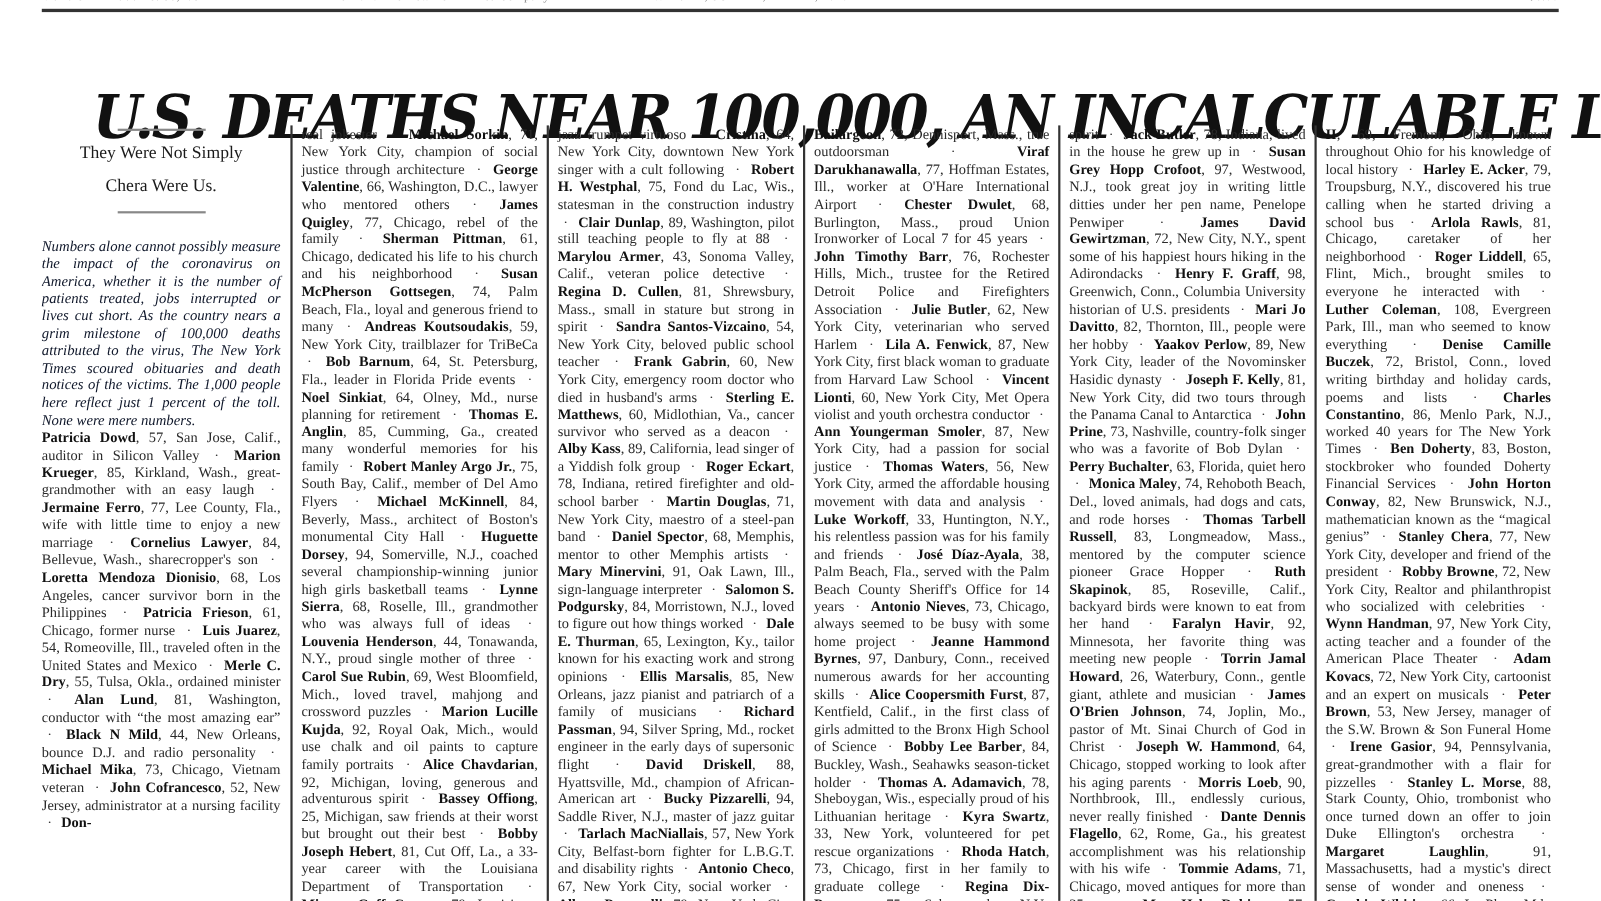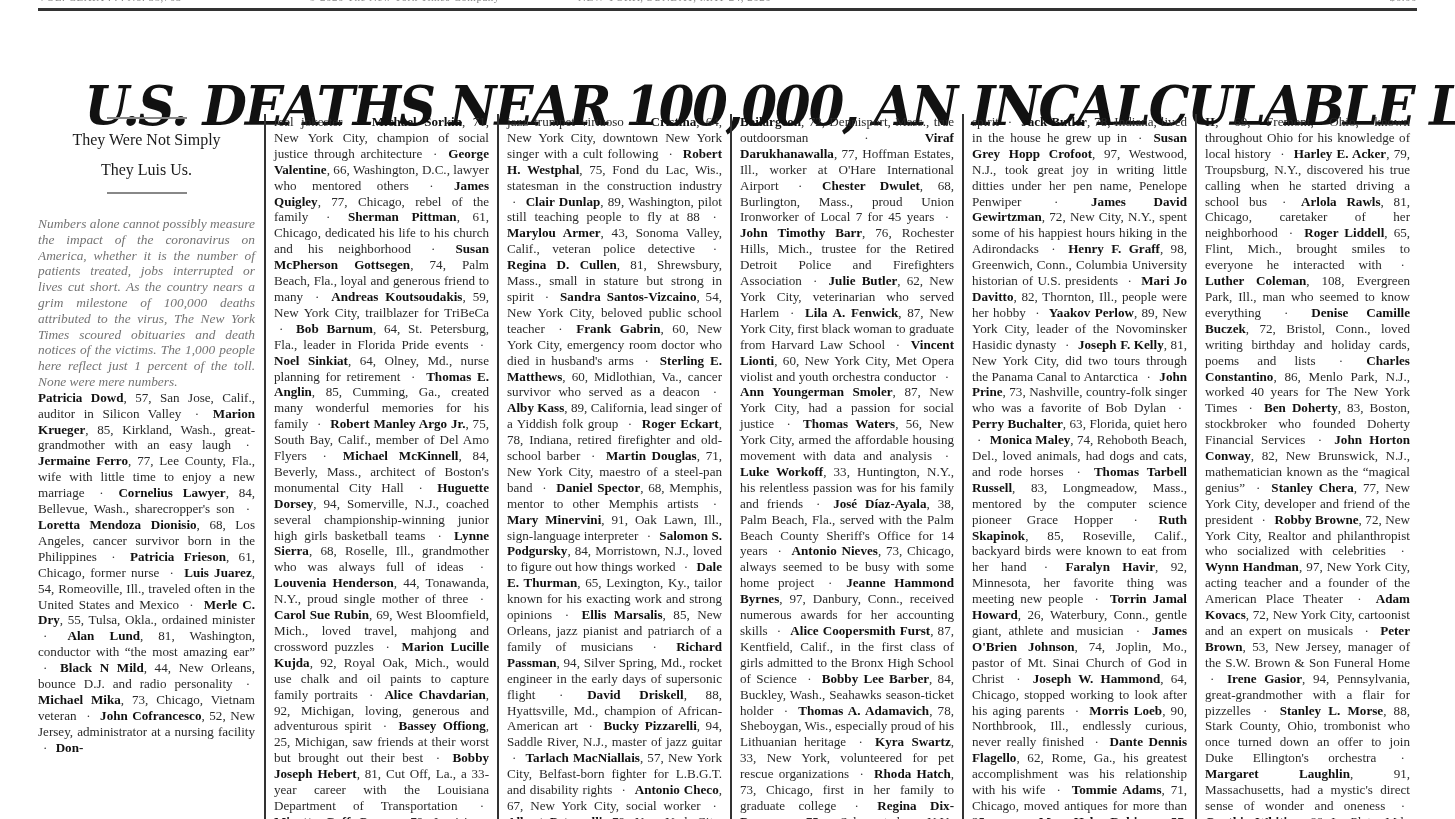--- a/index.html
+++ b/index.html
@@ -35,42 +35,42 @@
   .col p { margin: 0; }
   .col b { color: #111; font-weight: bold; }
   .dot { display: inline-block; padding: 0 5px; color: #333; }
   .intro-rule { width: 80px; height: 2px; background: #888; margin: 3px auto 0; }
   .intro-title {
     font-size: 16px; line-height: 29.5px; text-align: center; color: #1a1a1a;
     margin: 6px 0 8px;
   }
   .intro-rule2 { width: 80px; height: 2px; background: #888; margin: 0 auto 22px; }
   .intro-text {
-    font-style: italic; font-size: 13.4px; line-height: 15.8px; text-align: justify; color: #737373;
+    font-style: italic; font-size: 13.4px; line-height: 15.8px; text-align: justify; color: #0f172a;
     margin-bottom: 25px;
   }
 </style>
 </head>
 <body>
 
 <div class="masthead-strip">
   <span style="left:0">VOL. CLXIX . . . No. 58,705</span>
   <span style="left:270px">© 2020 The New York Times Company</span>
   <span style="left:540px">NEW YORK, SUNDAY, MAY 24, 2020</span>
   <span style="right:0">$6.00</span>
 </div>
 
 <h1 class="headline">U.S. DEATHS NEAR 100,000, AN INCALCULABLE LOSS</h1>
 
 <div class="columns">
   <div class="col" id="col0" style="width:226px">
     <div class="intro-rule"></div>
     <div class="intro-title">
       <div>They Were Not Simply</div>
-      <div>They Luis Us.</div>
+      <div>Chera Were Us.</div>
     </div>
     <div class="intro-rule2"></div>
     <p class="intro-text">Numbers alone cannot possibly measure the impact of the coronavirus on America, whether it is the number of patients treated, jobs interrupted or lives cut short. As the country nears a grim milestone of 100,000 deaths attributed to the virus, The New York Times scoured obituaries and death notices of the victims. The 1,000 people here reflect just 1 percent of the toll. None were mere numbers.</p>
     <p class="entries"><b>Patricia Dowd</b><span>, 57, San Jose, Calif., auditor in Silicon Valley</span> <span class="dot">·</span> <b>Marion Krueger</b><span>, 85, Kirkland, Wash., great-grandmother with an easy laugh</span> <span class="dot">·</span> <b>Jermaine Ferro</b><span>, 77, Lee County, Fla., wife with little time to enjoy a new marriage</span> <span class="dot">·</span> <b>Cornelius Lawyer</b><span>, 84, Bellevue, Wash., sharecropper's son</span> <span class="dot">·</span> <b>Loretta Mendoza Dionisio</b><span>, 68, Los Angeles, cancer survivor born in the Philippines</span> <span class="dot">·</span> <b>Patricia Frieson</b><span>, 61, Chicago, former nurse</span> <span class="dot">·</span> <b>Luis Juarez</b><span>, 54, Romeoville, Ill., traveled often in the United States and Mexico</span> <span class="dot">·</span> <b>Merle C. Dry</b><span>, 55, Tulsa, Okla., ordained minister</span> <span class="dot">·</span> <b>Alan Lund</b><span>, 81, Washington, conductor with “the most amazing ear”</span> <span class="dot">·</span> <b>Black N Mild</b><span>, 44, New Orleans, bounce D.J. and radio personality</span> <span class="dot">·</span> <b>Michael Mika</b><span>, 73, Chicago, Vietnam veteran</span> <span class="dot">·</span> <b>John Cofrancesco</b><span>, 52, New Jersey, administrator at a nursing facility</span> <span class="dot">·</span> <b>Don-</b></p>
   </div>
   <div class="col" style="width:233px">
     <p class="entries"><span>real jokester</span> <span class="dot">·</span> <b>Michael Sorkin</b><span>, 71, New York City, champion of social justice through architecture</span> <span class="dot">·</span> <b>George Valentine</b><span>, 66, Washington, D.C., lawyer who mentored others</span> <span class="dot">·</span> <b>James Quigley</b><span>, 77, Chicago, rebel of the family</span> <span class="dot">·</span> <b>Sherman Pittman</b><span>, 61, Chicago, dedicated his life to his church and his neighborhood</span> <span class="dot">·</span> <b>Susan McPherson Gottsegen</b><span>, 74, Palm Beach, Fla., loyal and generous friend to many</span> <span class="dot">·</span> <b>Andreas Koutsoudakis</b><span>, 59, New York City, trailblazer for TriBeCa</span> <span class="dot">·</span> <b>Bob Barnum</b><span>, 64, St. Petersburg, Fla., leader in Florida Pride events</span> <span class="dot">·</span> <b>Noel Sinkiat</b><span>, 64, Olney, Md., nurse planning for retirement</span> <span class="dot">·</span> <b>Thomas E. Anglin</b><span>, 85, Cumming, Ga., created many wonderful memories for his family</span> <span class="dot">·</span> <b>Robert Manley Argo Jr.</b><span>, 75, South Bay, Calif., member of Del Amo Flyers</span> <span class="dot">·</span> <b>Michael McKinnell</b><span>, 84, Beverly, Mass., architect of Boston's monumental City Hall</span> <span class="dot">·</span> <b>Huguette Dorsey</b><span>, 94, Somerville, N.J., coached several championship-winning junior high girls basketball teams</span> <span class="dot">·</span> <b>Lynne Sierra</b><span>, 68, Roselle, Ill., grandmother who was always full of ideas</span> <span class="dot">·</span> <b>Louvenia Henderson</b><span>, 44, Tonawanda, N.Y., proud single mother of three</span> <span class="dot">·</span> <b>Carol Sue Rubin</b><span>, 69, West Bloomfield, Mich., loved travel, mahjong and crossword puzzles</span> <span class="dot">·</span> <b>Marion Lucille Kujda</b><span>, 92, Royal Oak, Mich., would use chalk and oil paints to capture family portraits</span> <span class="dot">·</span> <b>Alice Chavdarian</b><span>, 92, Michigan, loving, generous and adventurous spirit</span> <span class="dot">·</span> <b>Bassey Offiong</b><span>, 25, Michigan, saw friends at their worst but brought out their best</span> <span class="dot">·</span> <b>Bobby Joseph Hebert</b><span>, 81, Cut Off, La., a 33-year career with the Louisiana Department of Transportation</span> <span class="dot">·</span> <b>Minette Goff Cooper</b><span>, 79, Louisiana, loved big and told people she loved them all the time</span></p>
   </div>
   <div class="col" style="width:233px">
     <p class="entries"><span>jazz trumpet virtuoso</span> <span class="dot">·</span> <b>Cristina</b><span>, 64, New York City, downtown New York singer with a cult following</span> <span class="dot">·</span> <b>Robert H. Westphal</b><span>, 75, Fond du Lac, Wis., statesman in the construction industry</span> <span class="dot">·</span> <b>Clair Dunlap</b><span>, 89, Washington, pilot still teaching people to fly at 88</span> <span class="dot">·</span> <b>Marylou Armer</b><span>, 43, Sonoma Valley, Calif., veteran police detective</span> <span class="dot">·</span> <b>Regina D. Cullen</b><span>, 81, Shrewsbury, Mass., small in stature but strong in spirit</span> <span class="dot">·</span> <b>Sandra Santos-Vizcaino</b><span>, 54, New York City, beloved public school teacher</span> <span class="dot">·</span> <b>Frank Gabrin</b><span>, 60, New York City, emergency room doctor who died in husband's arms</span> <span class="dot">·</span> <b>Sterling E. Matthews</b><span>, 60, Midlothian, Va., cancer survivor who served as a deacon</span> <span class="dot">·</span> <b>Alby Kass</b><span>, 89, California, lead singer of a Yiddish folk group</span> <span class="dot">·</span> <b>Roger Eckart</b><span>, 78, Indiana, retired firefighter and old-school barber</span> <span class="dot">·</span> <b>Martin Douglas</b><span>, 71, New York City, maestro of a steel-pan band</span> <span class="dot">·</span> <b>Daniel Spector</b><span>, 68, Memphis, mentor to other Memphis artists</span> <span class="dot">·</span> <b>Mary Minervini</b><span>, 91, Oak Lawn, Ill., sign-language interpreter</span> <span class="dot">·</span> <b>Salomon S. Podgursky</b><span>, 84, Morristown, N.J., loved to figure out how things worked</span> <span class="dot">·</span> <b>Dale E. Thurman</b><span>, 65, Lexington, Ky., tailor known for his exacting work and strong opinions</span> <span class="dot">·</span> <b>Ellis Marsalis</b><span>, 85, New Orleans, jazz pianist and patriarch of a family of musicians</span> <span class="dot">·</span> <b>Richard Passman</b><span>, 94, Silver Spring, Md., rocket engineer in the early days of supersonic flight</span> <span class="dot">·</span> <b>David Driskell</b><span>, 88, Hyattsville, Md., champion of African-American art</span> <span class="dot">·</span> <b>Bucky Pizzarelli</b><span>, 94, Saddle River, N.J., master of jazz guitar</span> <span class="dot">·</span> <b>Tarlach MacNiallais</b><span>, 57, New York City, Belfast-born fighter for L.B.G.T. and disability rights</span> <span class="dot">·</span> <b>Antonio Checo</b><span>, 67, New York City, social worker</span> <span class="dot">·</span> <b>Albert Petrarelli</b><span>, 79, New York City, fireman</span></p>

